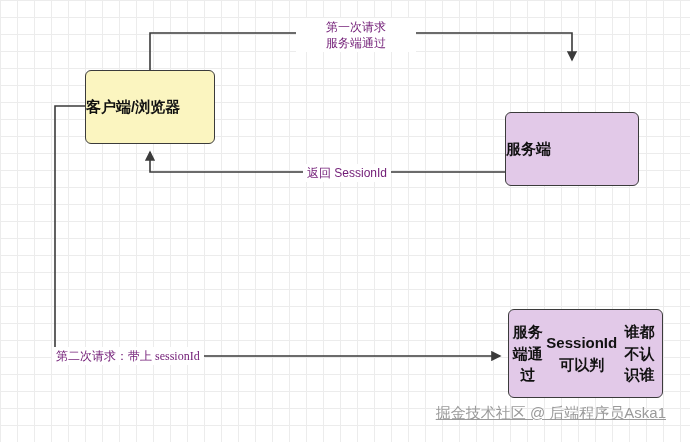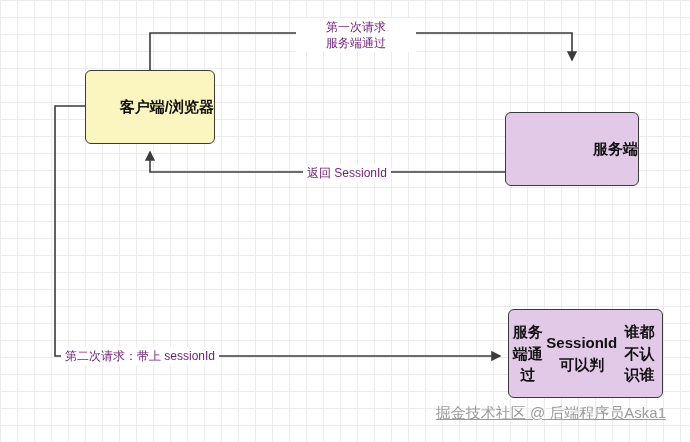--- a/index.html
+++ b/index.html
@@ -12,36 +12,36 @@
       linear-gradient(90deg, #ececec 1px, transparent 1px);
     background-size:17px 17px;
     overflow:hidden;
     font-family:"Liberation Sans","DejaVu Sans",sans-serif;
   }
   .edges{position:absolute;left:0;top:0;width:690px;height:442px;}
   .node{
     position:absolute;
     border:1.6px solid #3b3b3b;
     border-radius:6px;
-    display:flex;align-items:center;justify-content:flex-end;
+    display:flex;align-items:center;justify-content:flex-start;
     font-weight:bold;font-size:15px;color:#111;
     text-align:center;box-sizing:border-box;
     z-index:3;
   }
   .node-client{left:85px;top:70px;width:130px;height:74px;background:#fbf5c0;}
   .node-server{left:505px;top:68px;width:134px;height:74px;background:#e2c9e8;margin-top:44px;}
   .node-note{left:508px;top:309px;width:155px;height:89px;background:#e2c9e8;flex-direction:row;line-height:1.45;font-size:15px;}
   .edge-label{
     position:absolute;background:#ffffff;color:#701a75;
     font-size:12px;padding:1px 4px;text-align:center;z-index:2;
     line-height:1.35;
   }
   .edge-label-first{left:296px;top:18px;width:112px;}
   .edge-label-return{left:303px;top:164px;text-align:center;}
-  .edge-label-second{left:61px;top:347px;}
+  .edge-label-second{left:52px;top:347px;font-family:Liberation Serif, serif;}
   .footer-credit{
     position:absolute;right:24px;top:404px;
     color:#9a9a9a;font-size:15px;z-index:2;text-decoration:underline;
   }
 </style>
 </head>
 <body>
 
 <div class="canvas">
 

